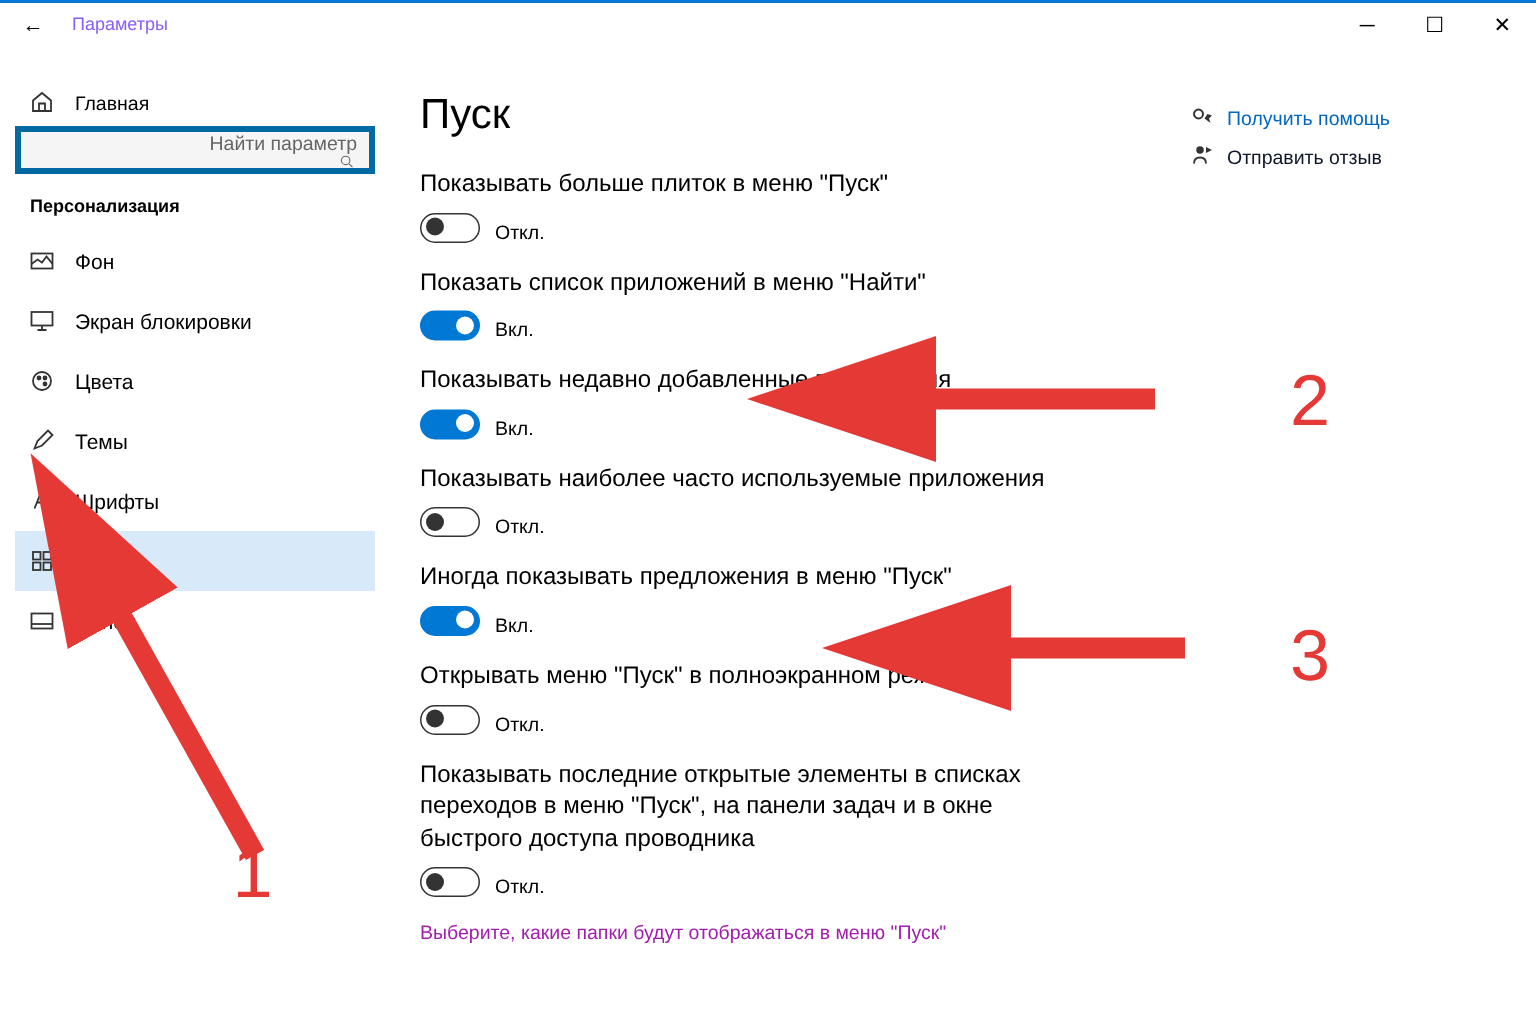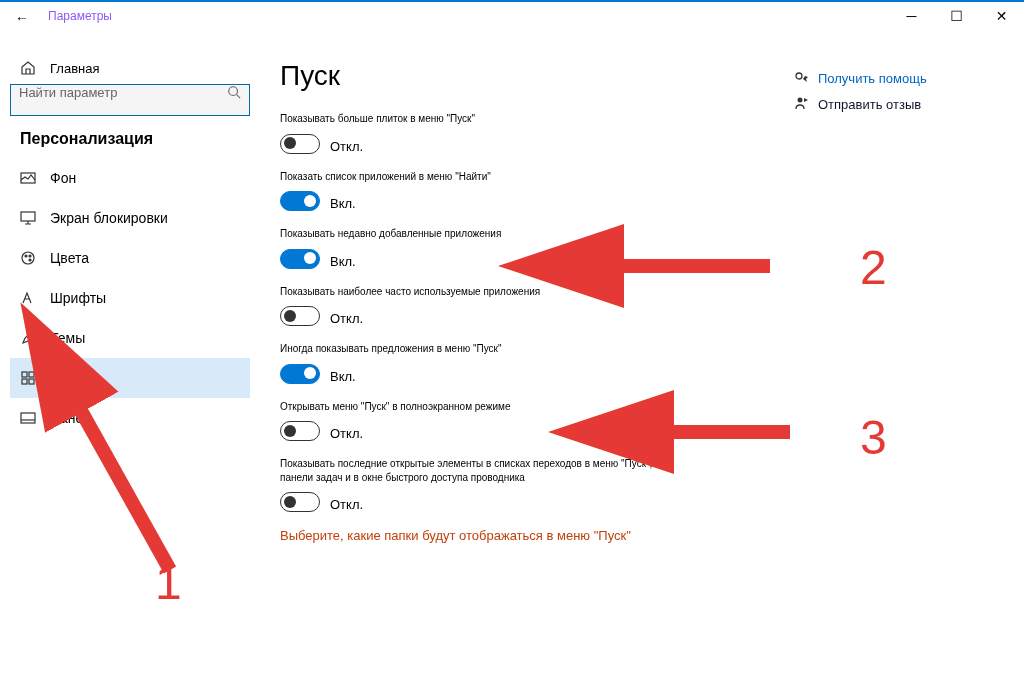--- a/index.html
+++ b/index.html
@@ -8,38 +8,38 @@
   .titlebar { height: 30px; display: flex; align-items: center; border-top: 2px solid #0078d4; }
   .titlebar .back { width: 44px; text-align: center; font-size: 14px; }
   .titlebar .title { font-size: 12px; color: #8b5cf6; flex: 1; padding-left: 4px; }
   .winbtns { display: flex; }
   .winbtn { width: 45px; height: 30px; display: flex; align-items: center; justify-content: center; font-size: 14px; cursor: default; }
 
   .container { display: flex; height: calc(100% - 30px); }
   .sidebar { width: 260px; padding: 10px 10px 0 10px; }
   .home { display: flex; align-items: flex-end; height: 36px; padding-left: 10px; font-size: 13px; margin-bottom: 8px; }
   .home svg, .navitem svg { margin-right: 14px; flex-shrink: 0; }
-  .searchbox { height: 32px; border: 1px solid #0369a1; background: #f5f5f5; display: flex; align-items: flex-start; padding: 0 8px; margin-bottom: 14px; }
+  .searchbox { height: 32px; border: 4px solid #0369a1; background: #f5f5f5; display: flex; align-items: flex-end; padding: 0 8px; margin-bottom: 14px; flex-direction: column; }
   .searchbox .ph { flex: 1; color: #666; font-size: 13px; }
-  .section-title { font-size: 16px; font-weight: 600; padding-left: 10px; margin-bottom: 10px; }
+  .section-title { font-size: 12px; font-weight: 600; padding-left: 10px; margin-bottom: 10px; }
   .navitem { display: flex; align-items: center; height: 40px; padding-left: 10px; font-size: 14px; cursor: default; }
   .navitem.sel { background: #d8eaf9; }
 
   .content { flex: 1; padding: 30px 30px 0 20px; position: relative; }
   .page-title { font-size: 28px; font-weight: 400; margin-bottom: 20px; }
   .setting { margin-bottom: 16px; max-width: 420px; }
-  .setlabel { font-size: 10px; margin-bottom: 8px; line-height: 1.35; }
+  .setlabel { font-size: 16px; margin-bottom: 8px; line-height: 1.35; }
   .toggle-row { display: flex; align-items: flex-end; gap: 10px; }
   .toggle { width: 40px; height: 20px; border-radius: 10px; position: relative; }
   .toggle.off { background: #fff; border: 1px solid #333; }
   .toggle.off .knob { width: 12px; height: 12px; border-radius: 50%; background: #333; position: absolute; left: 3px; top: 2.5px; }
   .toggle.on { background: #0078d4; border: 1px solid #0078d4; }
   .toggle.on .knob { width: 12px; height: 12px; border-radius: 50%; background: #fff; position: absolute; right: 3px; top: 2.5px; }
   .state { font-size: 13px; }
-  .link { color: #c2410c; font-size: 13px; cursor: pointer; }
+  .link { color: #a21caf; font-size: 13px; cursor: pointer; }
 
   .sidepanel { position: absolute; top: 40px; right: 30px; width: 200px; }
   .side-item { display: flex; align-items: flex-end; gap: 8px; margin-bottom: 10px; font-size: 13px; }
   .side-item .lnk { color: #0067c0; }
   .side-item .txt { color: #0f172a; }
 
   .annotation-num { position: absolute; color: #e53935; font-size: 48px; font-weight: 500; pointer-events: none; }
 </style>
 </head>
 <body>
@@ -90,29 +90,29 @@
       <svg width="16" height="16" viewBox="0 0 16 16" fill="none" stroke="#333" stroke-width="1.2">
           <circle cx="8" cy="8" r="6"></circle>
           <circle cx="6" cy="6" r="1" fill="#333"></circle>
           <circle cx="10" cy="6" r="1" fill="#333"></circle>
           <circle cx="10" cy="10" r="1" fill="#333"></circle>
         </svg>
       <span>Цвета</span>
     </div>
     <div class="navitem">
       <svg width="16" height="16" viewBox="0 0 16 16" fill="none" stroke="#333" stroke-width="1.2">
+          <path d="M3 13l2-5 7-7 3 3-7 7-5 2z"></path>
+        </svg>
+      <span>Темы</span>
+    </div>
+    <div class="navitem">
+      <svg width="16" height="16" viewBox="0 0 16 16" fill="none" stroke="#333" stroke-width="1.2">
           <path d="M3 13L7 3l4 10M4.5 9h5"></path>
         </svg>
       <span>Шрифты</span>
-    </div>
-    <div class="navitem">
-      <svg width="16" height="16" viewBox="0 0 16 16" fill="none" stroke="#333" stroke-width="1.2">
-          <path d="M3 13l2-5 7-7 3 3-7 7-5 2z"></path>
-        </svg>
-      <span>Темы</span>
     </div>
     <div class="navitem sel">
       <svg width="16" height="16" viewBox="0 0 16 16" fill="none" stroke="#333" stroke-width="1.2">
           <rect x="2" y="2" width="5" height="5"></rect>
           <rect x="9" y="2" width="5" height="5"></rect>
           <rect x="2" y="9" width="5" height="5"></rect>
           <rect x="9" y="9" width="5" height="5"></rect>
         </svg>
       <span>Пуск</span>
     </div>

